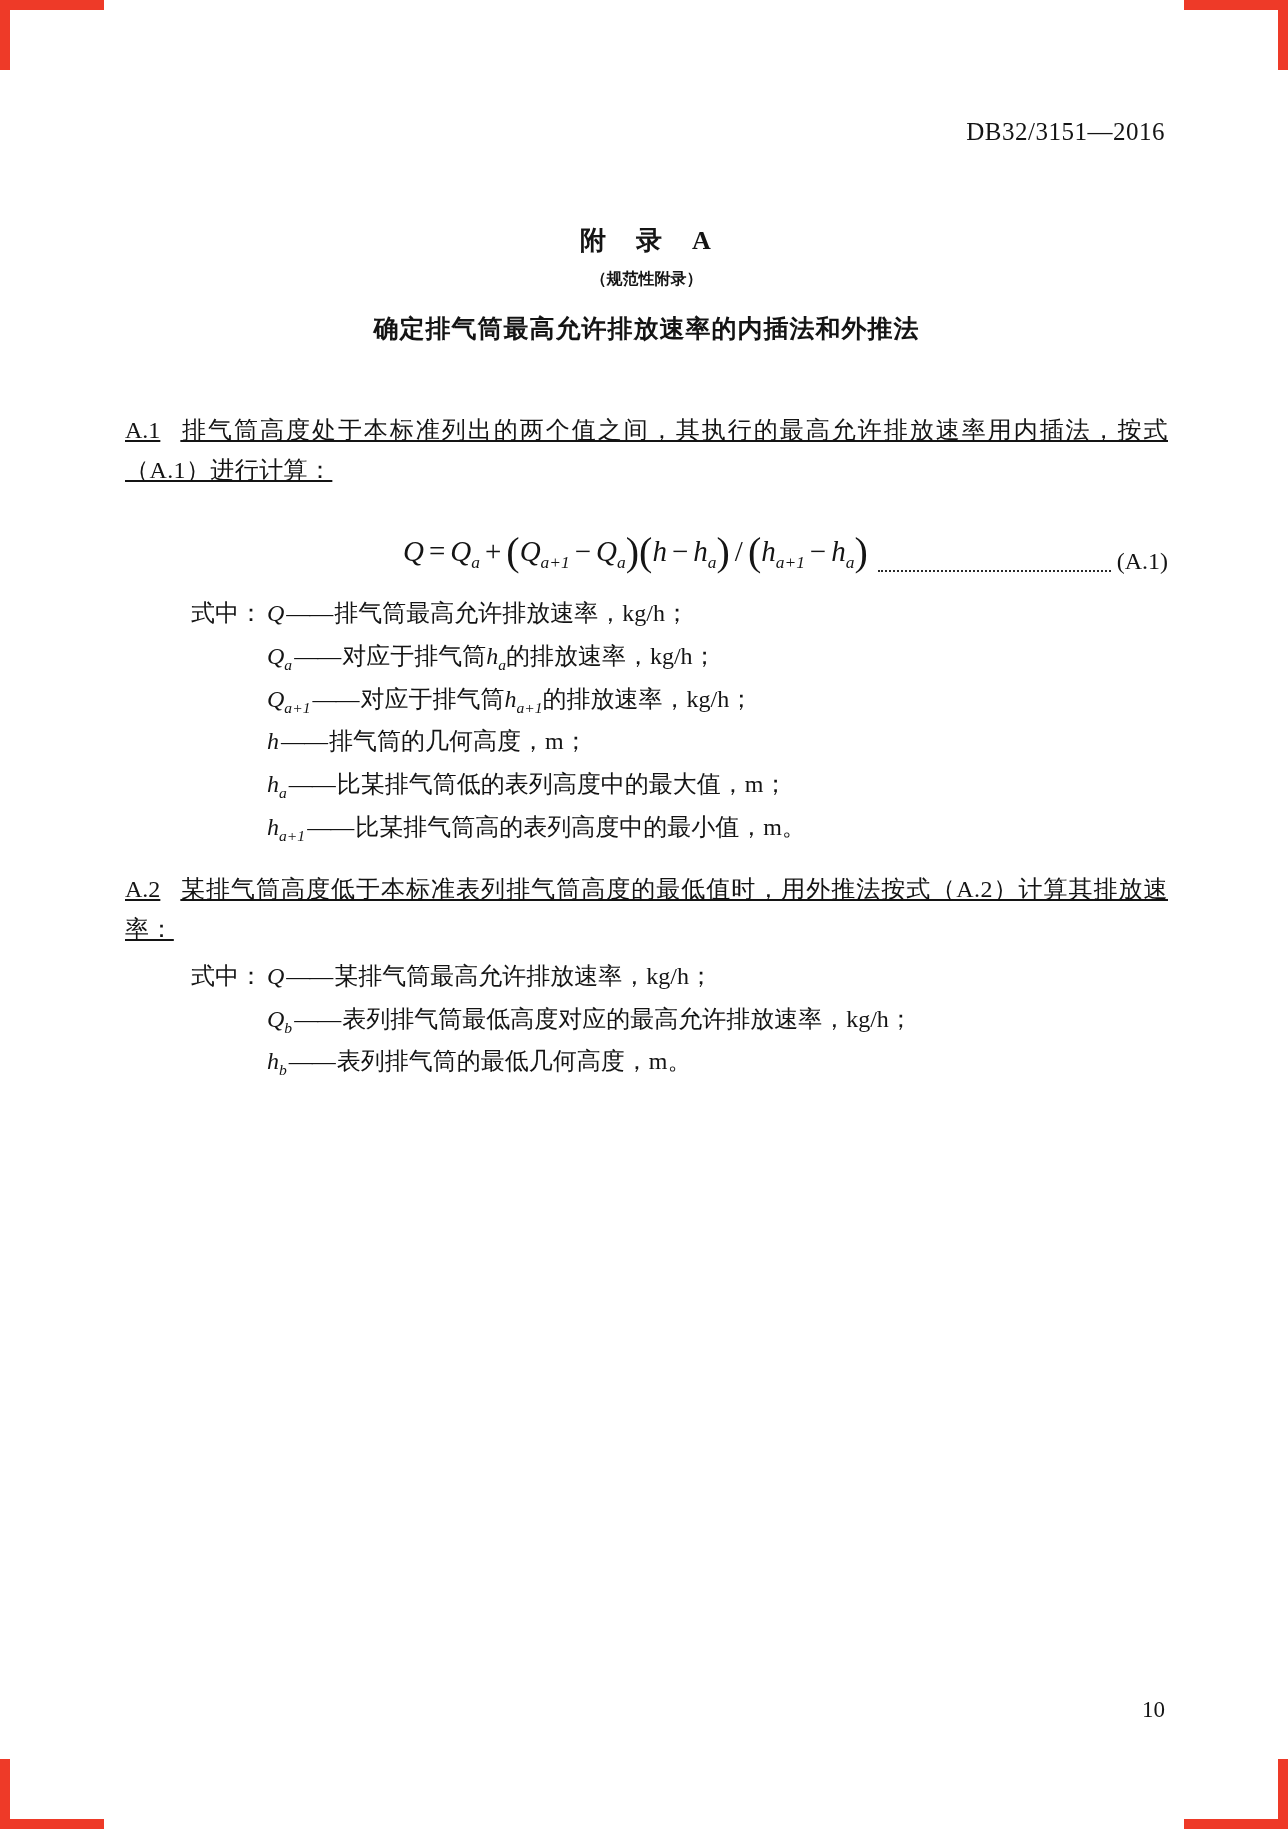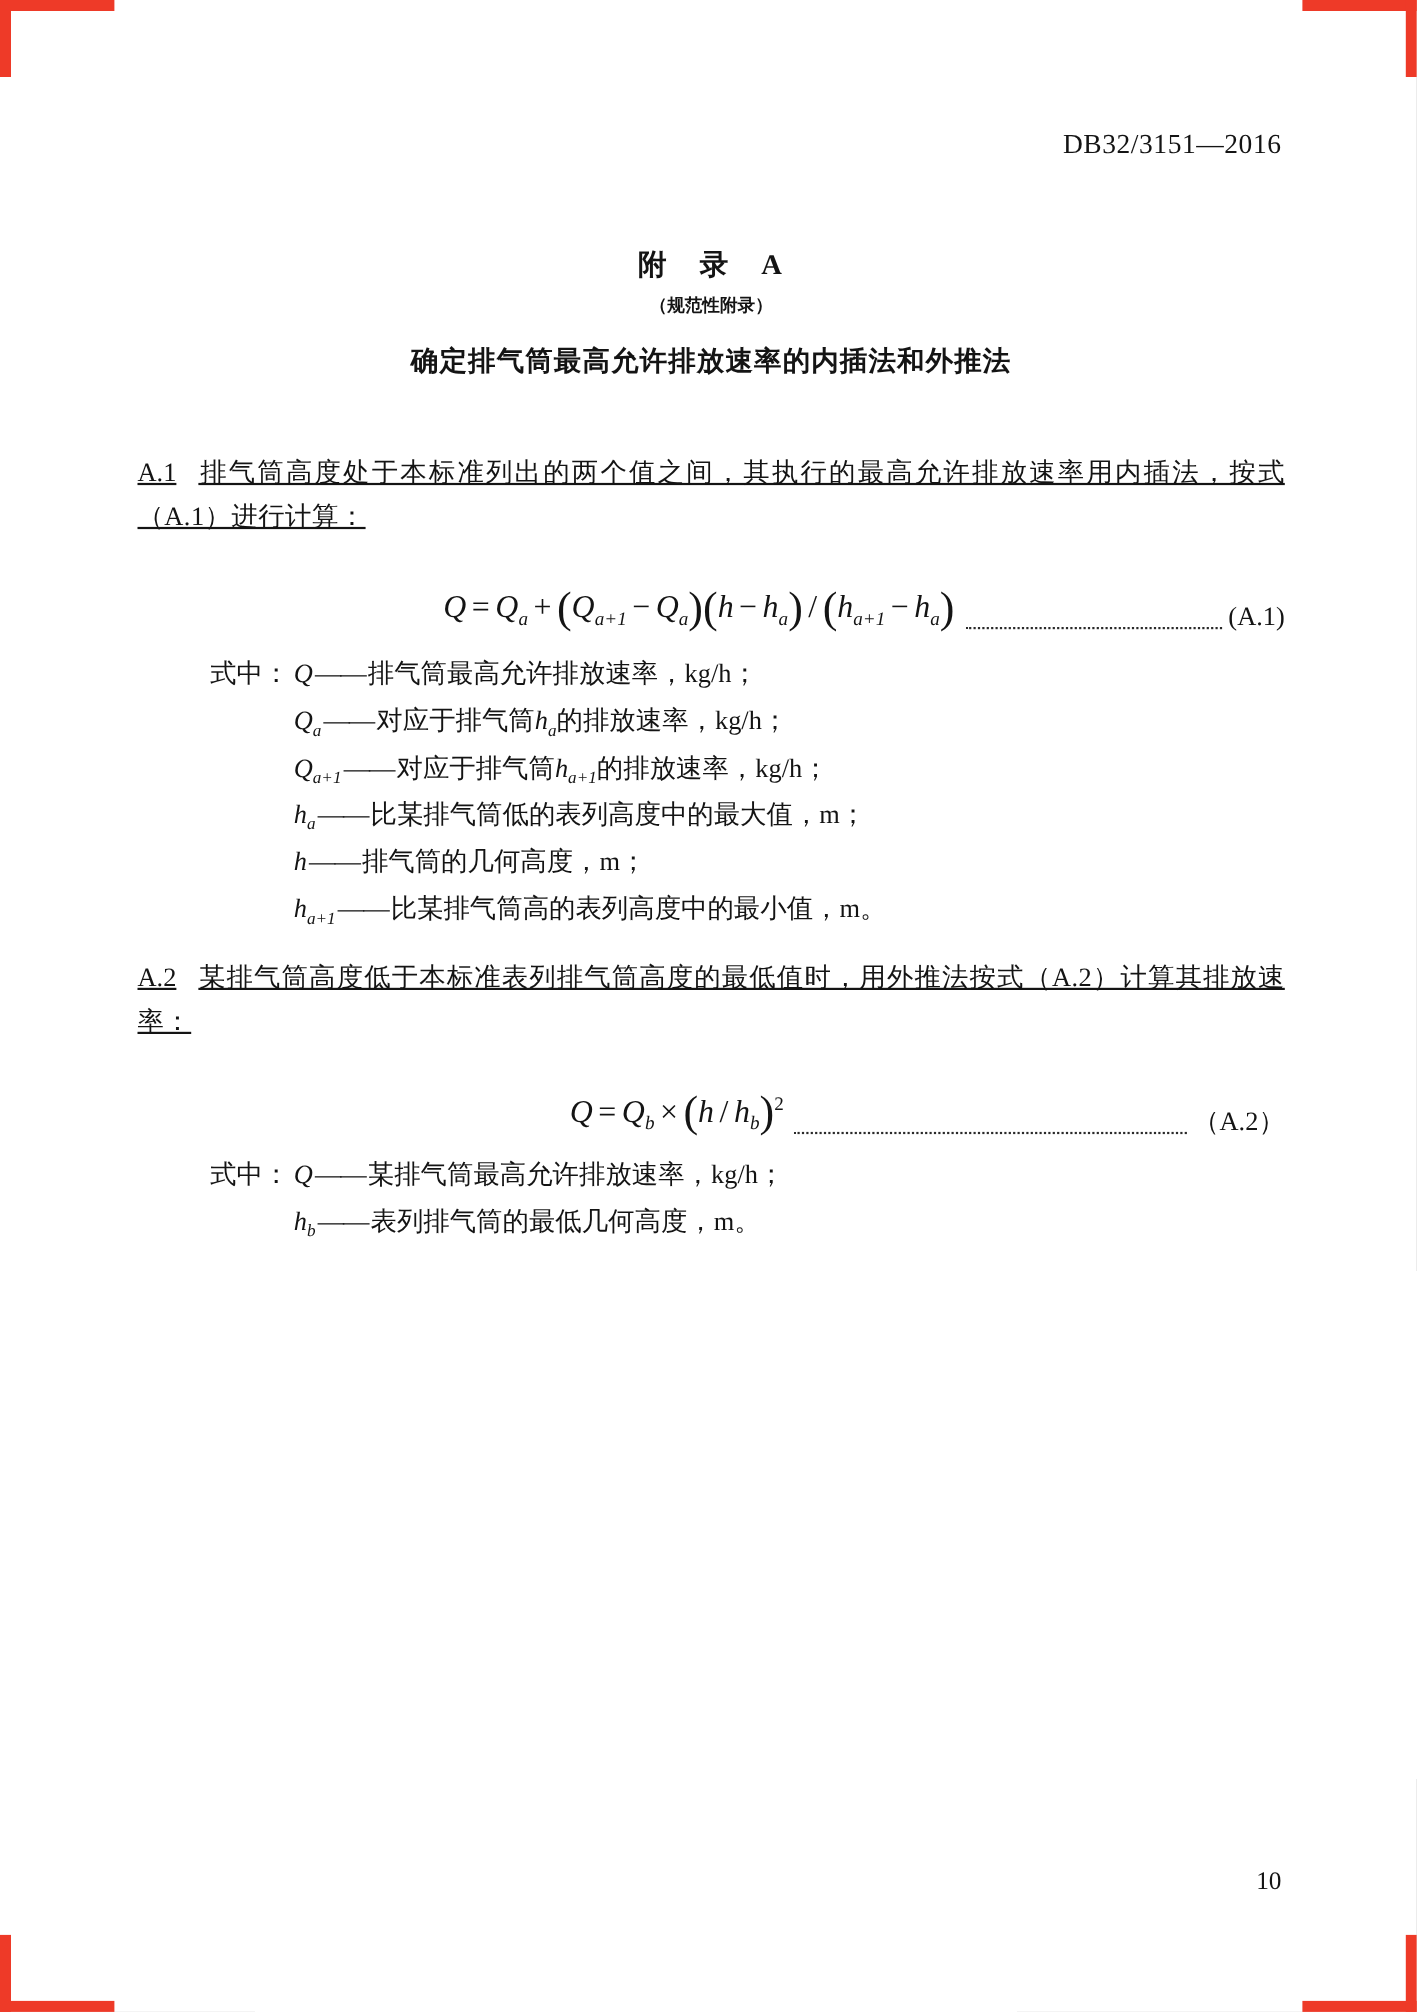--- a/index.html
+++ b/index.html
@@ -114,35 +114,31 @@
     <div class="formula-row f1">
       <span class="math"><span class="mi">Q</span><span class="mo">=</span><span class="mi">Q</span><sub>a</sub><span class="mo">+</span><span class="mp">(</span><span class="mi">Q</span><sub>a+1</sub><span class="mo">−</span><span class="mi">Q</span><sub>a</sub><span class="mp">)</span><span class="mp">(</span><span class="mi">h</span><span class="mo">−</span><span class="mi">h</span><sub>a</sub><span class="mp">)</span><span class="mo">/</span><span class="mp">(</span><span class="mi">h</span><sub>a+1</sub><span class="mo">−</span><span class="mi">h</span><sub>a</sub><span class="mp">)</span></span>
       <span class="leader"></span>
       <span class="eqnum">(A.1)</span>
     </div>
 
     <div class="defs d1">
       <div class="def-line"><span class="where">式中：</span><span class="dsym"><span class="mi">Q</span><sub></sub></span><span class="ddash">——</span><span class="dtext"><span>排气筒最高允许排放速率，kg/h；</span></span></div>
       <div class="def-line"><span class="dsym"><span class="mi">Q</span><sub>a</sub></span><span class="ddash">——</span><span class="dtext"><span>对应于排气筒</span><span class="mi">h</span><sub>a</sub><span>的排放速率，kg/h；</span></span></div>
       <div class="def-line"><span class="dsym"><span class="mi">Q</span><sub>a+1</sub></span><span class="ddash">——</span><span class="dtext"><span>对应于排气筒</span><span class="mi">h</span><sub>a+1</sub><span>的排放速率，kg/h；</span></span></div>
+      <div class="def-line"><span class="dsym"><span class="mi">h</span><sub></sub></span><span class="ddash">——</span><span class="dtext"><span>排气筒的几何高度，m；</span></span></div>
       <div class="def-line"><span class="dsym"><span class="mi">h</span><sub>a</sub></span><span class="ddash">——</span><span class="dtext"><span>比某排气筒低的表列高度中的最大值，m；</span></span></div>
-      <div class="def-line"><span class="dsym"><span class="mi">h</span><sub></sub></span><span class="ddash">——</span><span class="dtext"><span>排气筒的几何高度，m；</span></span></div>
       <div class="def-line"><span class="dsym"><span class="mi">h</span><sub>a+1</sub></span><span class="ddash">——</span><span class="dtext"><span>比某排气筒高的表列高度中的最小值，m。</span></span></div>
     </div>
 
     <p class="para a2"><span class="sec-label">A.2</span><span>某排气筒高度低于本标准表列排气筒高度的最低值时，用外推法按式（A.2）计算其排放速率：</span></p>
 
-    <div class="formula-row f2">
-      <span class="math"><span class="mi">Q</span><span class="mo">=</span><span class="mi">Q</span><sub>b</sub><span class="mo">×</span><span class="mp">(</span><span class="mi">h</span><span class="mo">/</span><span class="mi">h</span><sub>b</sub><span class="mp">)</span><sup>2</sup></span>
-      <span class="leader"></span>
-      <span class="eqnum">（A.2）</span>
-    </div>
 
     <div class="defs d2">
       <div class="def-line"><span class="where">式中：</span><span class="dsym"><span class="mi">Q</span><sub></sub></span><span class="ddash">——</span><span class="dtext"><span>某排气筒最高允许排放速率，kg/h；</span></span></div>
+      <div class="def-line"><span class="dsym"><span class="mi">Q</span><sub>b</sub></span><span class="ddash">——</span><span class="dtext"><span>表列排气筒最低高度对应的最高允许排放速率，kg/h；</span></span></div>
       <div class="def-line"><span class="dsym"><span class="mi">h</span><sub>b</sub></span><span class="ddash">——</span><span class="dtext"><span>表列排气筒的最低几何高度，m。</span></span></div>
     </div>
 
   </div>
 
   <div class="page-number">10</div>
 
 </div>
 
 </body></html>

